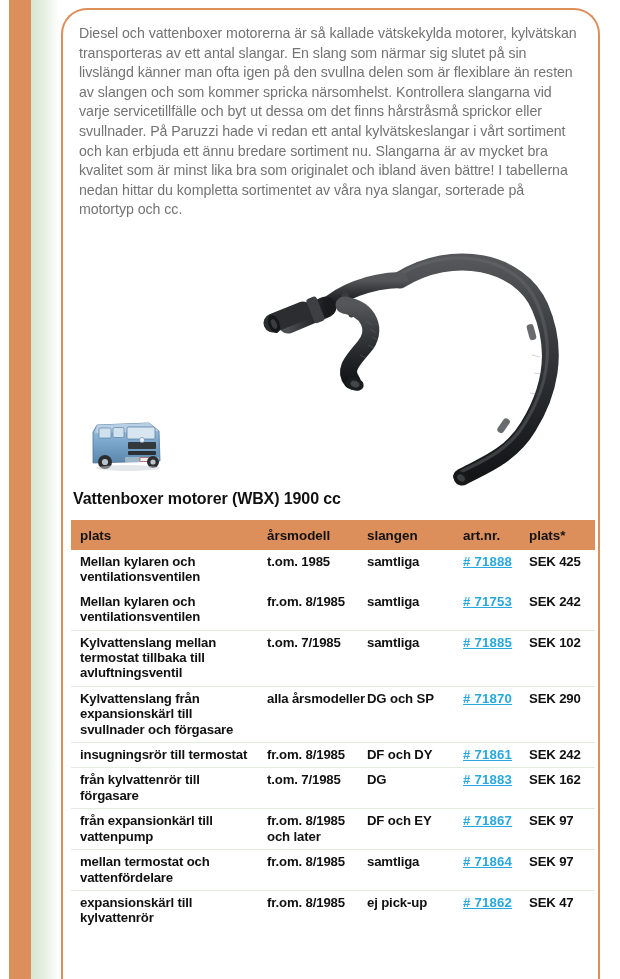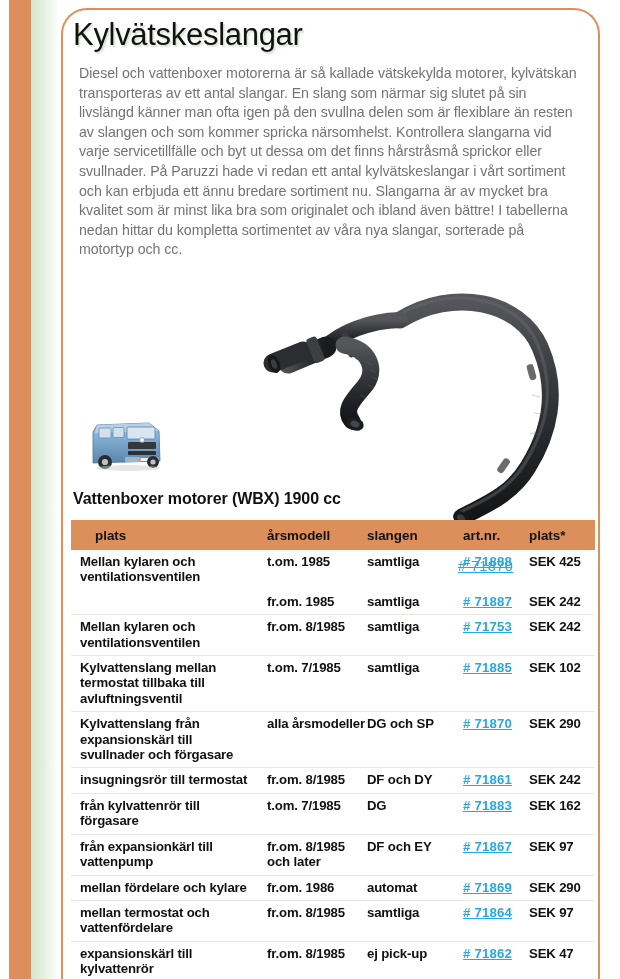--- a/index.html
+++ b/index.html
@@ -141,21 +141,21 @@
   table.parts thead th {
     background: #dd8f5b;
     color: #121212;
     font-weight: bold;
     text-align: left;
     font-size: 13.4px;
     padding: 5px 0 5px 0;
     height: 20px;
     vertical-align: middle;
   }
-  table.parts thead th.c-plats   { padding-left: 24px; }
+  table.parts thead th.c-plats   { padding-left: 9px; }
   table.parts tbody td {
     vertical-align: top;
     padding: 4px 0 5px 0;
     font-weight: bold;
     color: #111111;
     font-size: 13.2px;
     line-height: 15.4px;
     border-bottom: 1px solid #e4ece0;
     letter-spacing: -0.15px;
     margin-top: 12px;
@@ -179,21 +179,20 @@
 
 <div id="page">
 
   <div class="bar-orange"></div>
   <div class="bar-green"></div>
 
   <div class="frame"></div>
 
   <div class="content">
 
-    <h1 class="title">Kylvätskeslangar</h1>
 
     <p class="intro">Diesel och vattenboxer motorerna är så kallade vätskekylda motorer, kylvätskan transporteras av ett antal slangar. En slang som närmar sig slutet på sin livslängd känner man ofta igen på den svullna delen som är flexiblare än resten av slangen och som kommer spricka närsomhelst. Kontrollera slangarna vid varje servicetillfälle och byt ut dessa om det finns hårstråsmå sprickor eller svullnader. På Paruzzi hade vi redan ett antal kylvätskeslangar i vårt sortiment och kan erbjuda ett ännu bredare sortiment nu. Slangarna är av mycket bra kvalitet som är minst lika bra som originalet och ibland även bättre! I tabellerna nedan hittar du kompletta sortimentet av våra nya slangar, sorterade på motortyp och cc.</p>
 
     <div class="photo-area">
 
       <svg class="hose-svg" viewBox="0 0 350 255">
         <defs>
           <linearGradient id="rub" x1="0" y1="0" x2="0" y2="1">
             <stop offset="0%" stop-color="#55565a"></stop>
             <stop offset="35%" stop-color="#3a3b3e"></stop>
@@ -305,27 +304,20 @@
         </thead>
         <tbody id="parts-body">
             <tr class="nb">
               <td class="c-plats">Mellan kylaren och ventilationsventilen</td>
               <td>t.om. 1985</td>
               <td>samtliga</td>
               <td class="c-art"><a># 71888</a></td>
               <td>SEK 425</td>
             </tr>
             <tr>
-              <td class="c-plats"></td>
-              <td>fr.om. 1985</td>
-              <td>samtliga</td>
-              <td class="c-art"><a># 71887</a></td>
-              <td>SEK 242</td>
-            </tr>
-            <tr>
               <td class="c-plats">Mellan kylaren och ventilationsventilen</td>
               <td>fr.om. 8/1985</td>
               <td>samtliga</td>
               <td class="c-art"><a># 71753</a></td>
               <td>SEK 242</td>
             </tr>
             <tr>
               <td class="c-plats">Kylvattenslang mellan termostat tillbaka till avluftningsventil</td>
               <td>t.om. 7/1985</td>
               <td>samtliga</td>
@@ -352,27 +344,20 @@
               <td>DG</td>
               <td class="c-art"><a># 71883</a></td>
               <td>SEK 162</td>
             </tr>
             <tr>
               <td class="c-plats">från expansionkärl till vattenpump</td>
               <td>fr.om. 8/1985 och later</td>
               <td>DF och EY</td>
               <td class="c-art"><a># 71867</a></td>
               <td>SEK 97</td>
-            </tr>
-            <tr>
-              <td class="c-plats">mellan fördelare och kylare</td>
-              <td>fr.om. 1986</td>
-              <td>automat</td>
-              <td class="c-art"><a># 71869</a></td>
-              <td>SEK 290</td>
             </tr>
             <tr>
               <td class="c-plats">mellan termostat och vattenfördelare</td>
               <td>fr.om. 8/1985</td>
               <td>samtliga</td>
               <td class="c-art"><a># 71864</a></td>
               <td>SEK 97</td>
             </tr>
             <tr class="nb">
               <td class="c-plats">expansionskärl till kylvattenrör</td>

